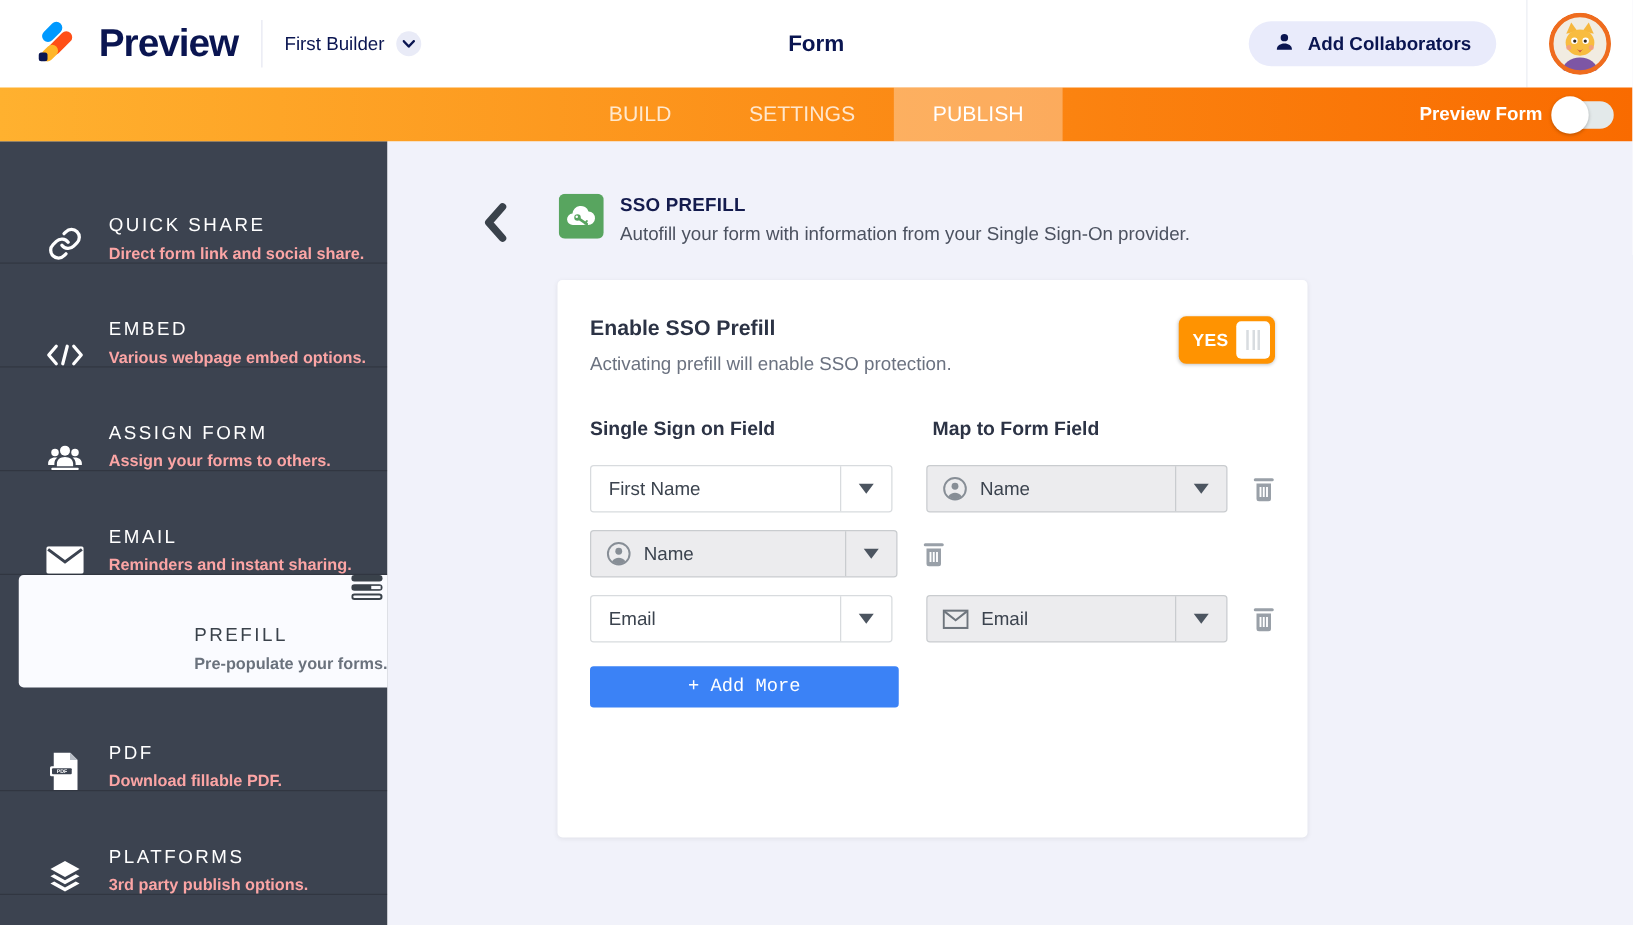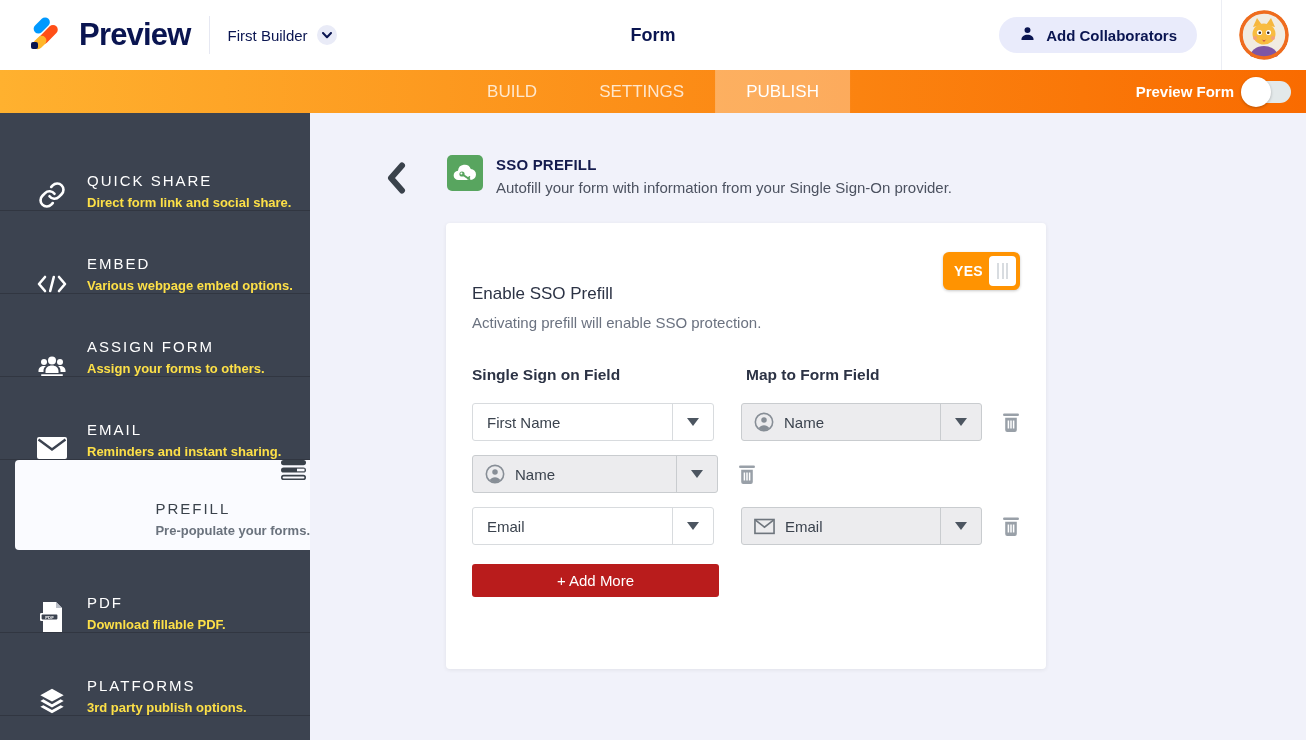--- a/index.html
+++ b/index.html
@@ -27,35 +27,35 @@
   .preview { position:absolute; right:15px; top:0; height:100%; display:flex; align-items:center; gap:11px; color:#fff; font-size:15px; font-weight:600; }
   .switch { width:46px; height:22px; border-radius:11px; background:#e3e9ea; position:relative; cursor:pointer; }
   .switch .knob { position:absolute; left:-4px; top:-4px; width:30px; height:30px; border-radius:50%; background:#fff; box-shadow:0 1px 3px rgba(0,0,0,0.25); }
 
   
   .page-body { display:flex; height:627px; }
   .sidebar { width:310px; background:#3c4350; padding-top:15px; flex:none; }
   .side-item { height:83px; display:flex; align-items:flex-end; padding-left:36px; gap:19px; border-bottom:1px solid rgba(0,0,0,0.18); cursor:pointer; }
   .side-item .icon { width:32px; display:flex; justify-content:center; flex:none; }
   .side-title { color:#fff; font-size:15px; letter-spacing:2px; font-weight:500; margin-bottom:6px; }
-  .side-desc { color:#fde047; font-size:13px; font-weight:600; }
+  .side-desc { color:#fca5a5; font-size:13px; font-weight:600; }
   .side-item.selected { background:#fafbff; margin-left:15px; padding-left:21px; border-radius:4px 0 0 4px; height:90px; border-bottom:none;flex-direction:column; }
   .side-item.selected .side-title { color:#3a424b; }
   .side-item.selected .side-desc { color:#6a727d; }
 
   .main { flex:1; background:#f1f2fa; }
   .section-head { display:flex; margin:42px 0 0 75px; }
   .back-btn { margin-top:7px; cursor:pointer; }
   .head-block { display:flex; gap:13px; margin-left:40px; }
   .head-texts .t { font-size:15px; font-weight:bold; color:#141b4d; margin:1px 0 6px; letter-spacing:0.2px; }
   .head-texts .d { font-size:15px; color:#4c5260; }
 
   .card { width:600px; min-height:446px; background:#fff; border-radius:4px; margin:25px 0 0 136px; box-shadow:0 1px 4px rgba(0,0,0,0.07); padding:29px 26px; }
   .enable-row { display:flex; justify-content:space-between; align-items:flex-start; }
-  .enable-title { font-size:17px; font-weight:normal; color:#2c3345; margin-bottom:10px;margin-top:32px; }
+  .enable-title { font-size:17px; font-weight:bold; color:#2c3345; margin-bottom:10px; }
   .enable-desc { font-size:15px; color:#6b7280; }
   .toggle { width:77px; height:38px; background:#ff9301; border-radius:6px; display:flex; align-items:center; position:relative; box-shadow:0 1px 3px rgba(0,0,0,0.22); cursor:pointer; flex:none; }
   .toggle .yes { color:#fff; font-weight:bold; font-size:14px; margin-left:11px; letter-spacing:0.3px; }
   .toggle .tknob { position:absolute; right:4px; top:4px; bottom:4px; width:27px; background:#fff; border-radius:4px; display:flex; align-items:center; justify-content:center; gap:2.5px; }
   .toggle .tknob i { width:2px; height:16px; background:#d8dce0; }
 
   .cols { display:flex; margin-top:35px; margin-bottom:19px; }
   .col-h { font-size:15.5px; font-weight:bold; color:#2c3345; }
   .col-h.left { width:274px; }
 
@@ -65,21 +65,21 @@
   .select.gray { width:246px; background:#ececee; border:1px solid #c9cccf; }
   .select .txt { font-size:15px; color:#3b434e; padding-left:14px; flex:1; }
   .select.gray .txt { padding-left:10px; }
   .select .lead-icon { margin-left:12px; display:flex; }
   .caret-box { width:41px; align-self:stretch; display:flex; align-items:center; justify-content:center; }
   .select.white .caret-box { border-left:1px solid #d8dbde; }
   .select.gray .caret-box { border-left:1px solid #c9cccf; }
   .caret { width:0; height:0; border-left:6px solid transparent; border-right:6px solid transparent; border-top:8px solid #4c5560; }
   .trash-btn { margin-left:20px; cursor:pointer; display:flex; }
 
-  .add-more { display:block; width:247px; height:33px; background:#b91c1c; color:#fff; border:none; border-radius:3px; font-size:15px; font-family:Liberation Sans, sans-serif; cursor:pointer; margin-top:19px; }
+  .add-more { display:block; width:247px; height:33px; background:#3b82f6; color:#fff; border:none; border-radius:3px; font-size:15px; font-family:Liberation Mono, monospace; cursor:pointer; margin-top:19px; }
 </style>
 </head>
 <body>
 
 <div class="header">
   <div class="logo-area">
     <span>
       <svg width="38" height="38" viewBox="0 0 38 38">
         <rect x="9" y="2" width="9.5" height="19" rx="4.75" transform="rotate(45 13.75 11.5)" fill="#0099ff"></rect>
         <rect x="15.5" y="9" width="9.5" height="23" rx="4.75" transform="rotate(45 20.25 20.5)" fill="#ff4f17"></rect>

